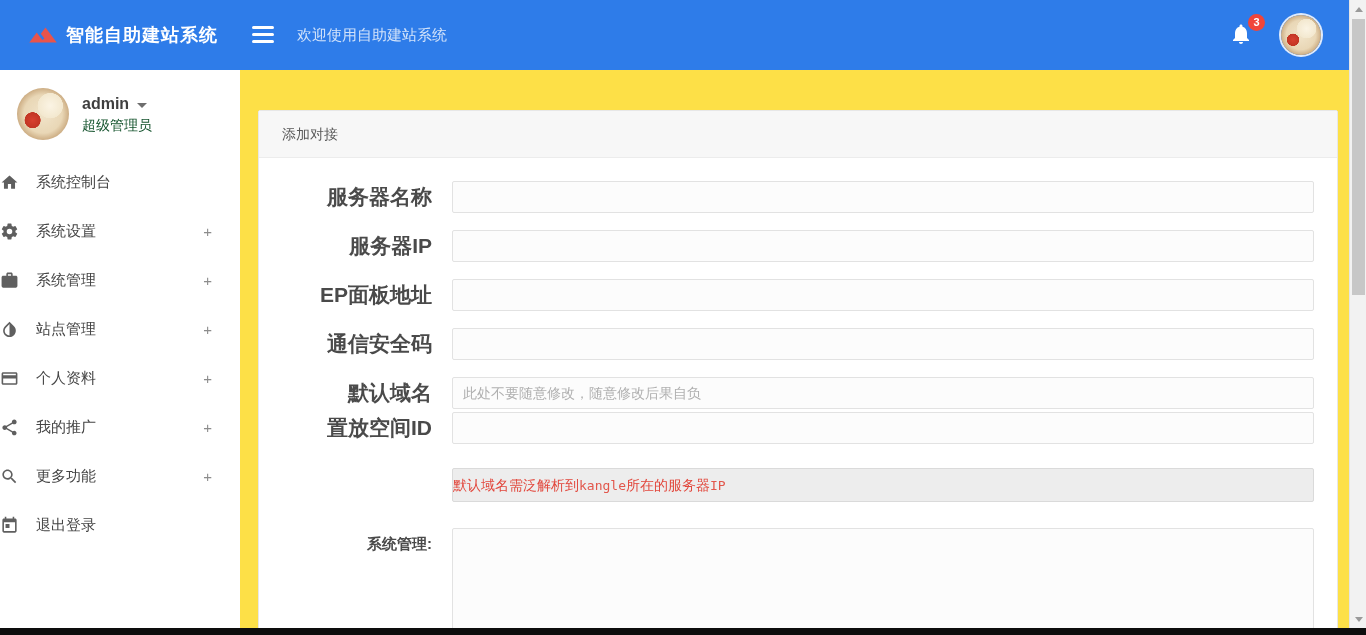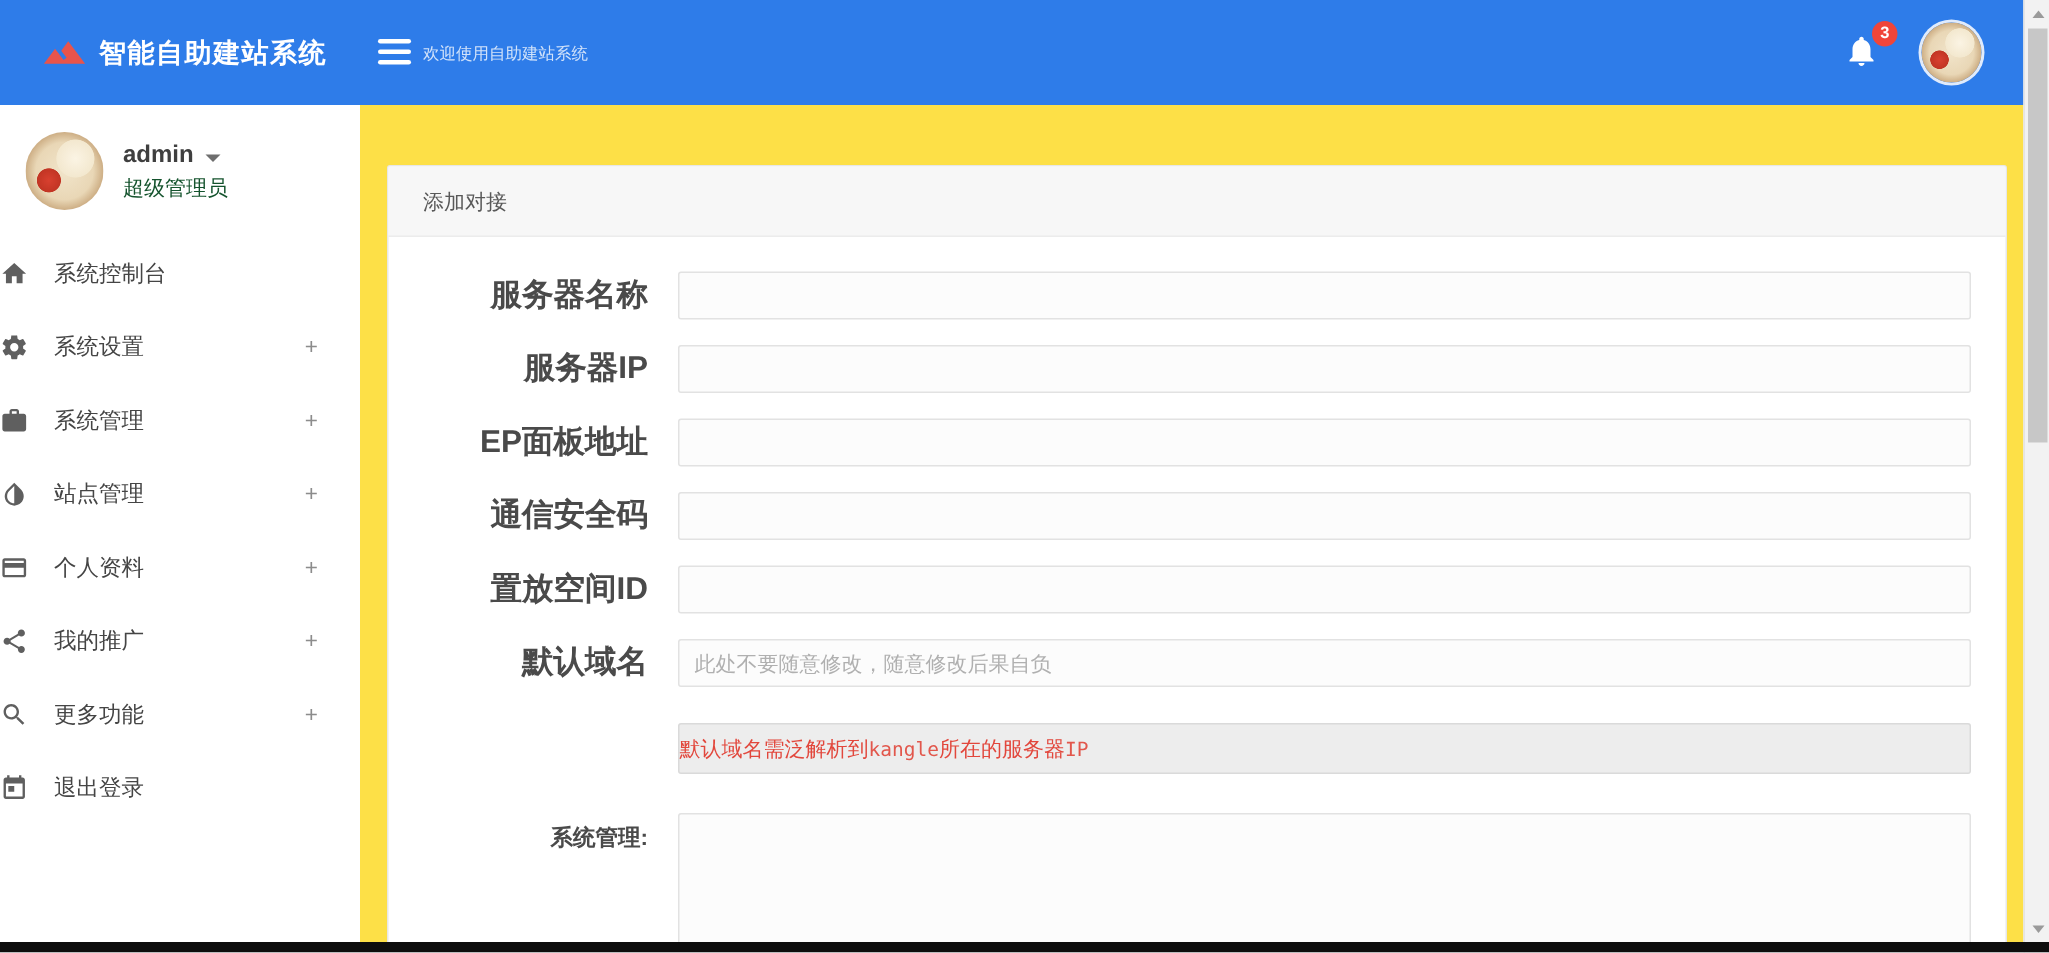--- a/index.html
+++ b/index.html
@@ -13,22 +13,22 @@
   .header {
     position:absolute; left:0; top:0; width:1349px; height:70px;
     background:#2e7ce9; z-index:5;padding-left:35px;
   }
   .brand { position:absolute; left:28px; top:0; height:70px; display:flex; align-items:center; }
   .brand-logo { width:30px; height:30px; margin-right:8px; }
   .brand-title { color:#fff; font-size:18px; font-weight:bold; letter-spacing:1px; }
   .hamburger { position:absolute; left:252px; top:26px; width:24px; height:18px;
     background:transparent; border:none; cursor:pointer; }
   .hamburger span { display:block; width:22px; height:3px; background:#fff; border-radius:2px; margin-bottom:4px; }
-  .welcome { position:absolute; left:282px; top:0; height:70px; display:flex; align-items:center;
-    color:rgba(255,255,255,0.78); font-size:11px; }
+  .welcome { position:absolute; left:297px; top:0; height:70px; display:flex; align-items:center;
+    color:rgba(255,255,255,0.78); font-size:15px; }
   .bell-wrap { position:absolute; left:1229px; top:22px; width:28px; height:28px; cursor:pointer; }
   .bell-wrap svg { width:24px; height:24px; fill:#fff; }
   .badge {
     position:absolute; right:-8px; top:-8px; min-width:17px; height:17px; border-radius:50%;
     background:#f0453a; color:#fff; font-size:11px; line-height:17px; text-align:center; font-weight:bold;
   }
   .avatar {
     border-radius:50%;
     background:
       radial-gradient(circle at 30% 62%, #d8402f 0%, #c23524 16%, rgba(0,0,0,0) 17%),
@@ -242,30 +242,30 @@
         <div class="form-row">
           <label>EP面板地址</label>
           <input type="text" value="" style="">
         </div>
 
         <div class="form-row">
           <label>通信安全码</label>
           <input type="text" value="" style="">
         </div>
 
-        <div class="form-row">
-          <label>置放空间ID</label>
-          <input type="text" value="" style="">
-        </div>
-
         <div class="form-row row-tight">
           <label>默认域名</label>
           <input type="text" placeholder="此处不要随意修改，随意修改后果自负" style="">
         </div>
 
+        <div class="form-row">
+          <label>置放空间ID</label>
+          <input type="text" value="" style="">
+        </div>
+
         <div class="note"><span>默认域名需泛解析到</span><span class="mono">kangle</span><span>所在的服务器</span><span class="mono">IP</span></div>
 
         <div class="optional-row">
           <label>系统管理:</label>
           <textarea style=""></textarea>
         </div>
 
       </div>
     </section>
   </main>

